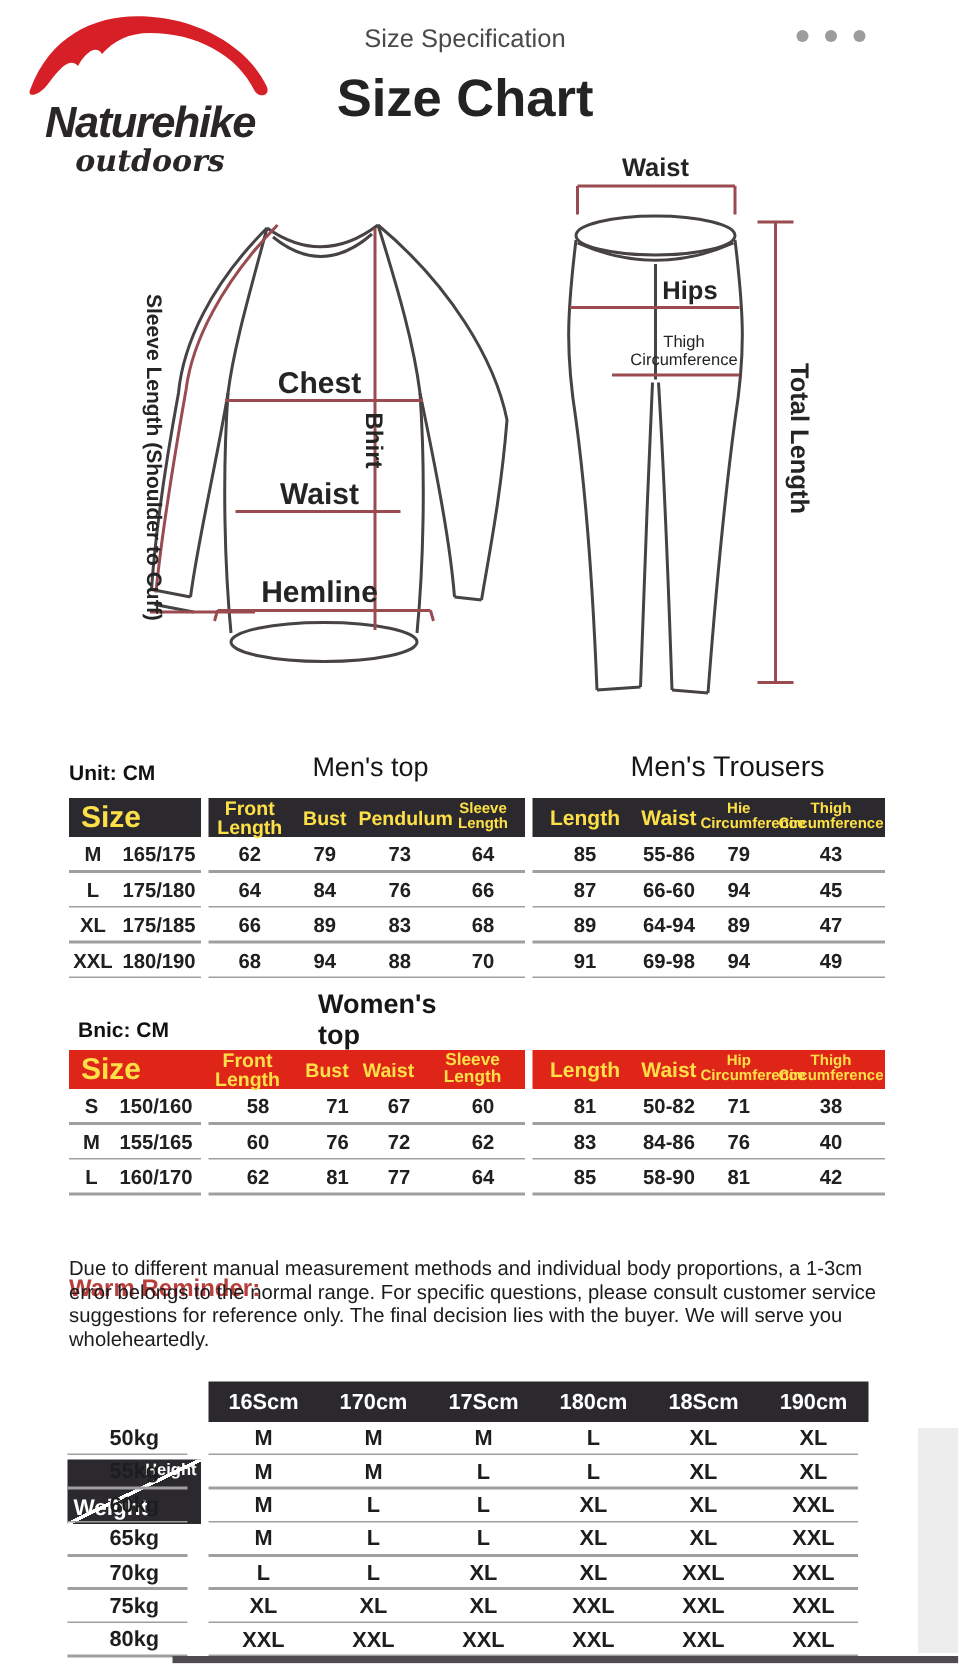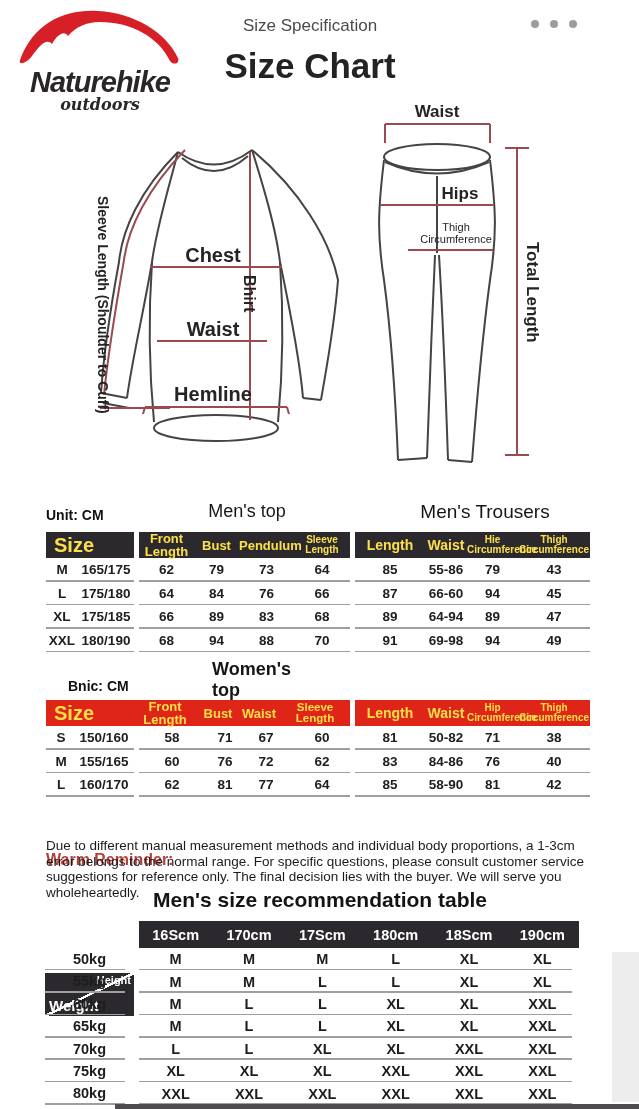--- a/index.html
+++ b/index.html
@@ -6,21 +6,21 @@
   #page{position:relative;width:639px;height:1109px;background:#ffffff;overflow:hidden;
         font-family:"Liberation Sans",sans-serif;color:#1d1d1d;}
   .abs{position:absolute;}
   
   .subtitle{left:150px;top:16px;width:320px;text-align:center;font-size:17px;color:#4a4a4a;}
   .pagetitle{left:150px;top:46px;width:320px;text-align:center;font-size:35px;font-weight:bold;color:#232323;}
   .dots{left:531px;top:20px;display:flex;gap:11px;}
   .dots i{width:8px;height:8px;border-radius:50%;background:#9c9c9c;display:block;}
   .brand-name{left:8px;top:66px;width:184px;text-align:center;font-size:29px;font-weight:bold;
               font-style:italic;color:#2a2627;letter-spacing:-1px;}
-  .brand-tag{left:8px;top:95px;width:184px;text-align:center;font-size:16px;font-weight:bold;
+  .brand-tag{left:8px;top:95px;width:184px;text-align:center;font-size:20px;font-weight:bold;
              font-style:italic;font-family:"DejaVu Serif",serif;color:#2a2627;}
   
   .unit{font-size:14px;font-weight:bold;color:#111;}
   .tbl-title{font-weight:normal;color:#161616;text-align:center;}
   .hdr{height:26px;display:grid;align-items:center;color:#fde047;}
   .dark-bg{background:#2b292d;}
   .red-bg{background:#df2418;}
   .hdr .big{font-size:20px;font-weight:bold;padding-left:8px;}
   .hcol{font-size:13px;font-weight:bold;text-align:center;line-height:1.02;}
   .hcol.small{font-size:10px;}
@@ -243,21 +243,21 @@
 
       <div class="row g-trou">
         <span class="cell">91</span>
         <span class="cell">69-98</span>
         <span class="cell">94</span>
         <span class="cell">49</span>
       </div>
       <div class="seg-line" style="margin-top:-1.5px;"></div>
     </div>
 
-  <div class="abs unit" style="left:52px;top:678px;padding-left:16px;">Bnic: CM</div>
+  <div class="abs unit" style="left:36px;top:678px;padding-left:16px;">Bnic: CM</div>
   <div class="abs" style="left:212px;top:659px;font-size:18px;font-weight:bold;line-height:21px;color:#161616;">
     <div>Women's</div>
     <div>top</div>
   </div>
   <div class="abs hdr red-bg g-wtop-h" style="left:46px;top:700px;width:304px;">
     <span class="big">Size</span>
     <span class="hcol">Front Length</span>
     <span class="hcol">Bust</span>
     <span class="hcol">Waist</span>
     <span class="hcol" style="font-size:11.5px;">Sleeve Length</span>
@@ -336,21 +336,20 @@
         <span class="cell">58-90</span>
         <span class="cell">81</span>
         <span class="cell">42</span>
       </div>
       <div class="seg-line" style="margin-top:-1.5px;"></div>
     </div>
 
   <div class="abs warm-title" style="left:46px;top:818px;color:#b8403c;">Warm Reminder:</div>
   <div class="abs warm-body" style="left:46px;top:838px;width:552px;">Due to different manual measurement methods and individual body proportions, a 1-3cm error belongs to the normal range. For specific questions, please consult customer service suggestions for reference only. The final decision lies with the buyer. We will serve you wholeheartedly.</div>
 
-  <div class="abs rec-title">Men's size recommendation table</div>
   <div class="abs corner">
     <span class="h">Height</span>
     <span class="w">Weight</span>
   </div>
   <div class="abs rec-hdr">
     <span>16Scm</span>
     <span>170cm</span>
     <span>17Scm</span>
     <span>180cm</span>
     <span>18Scm</span>

